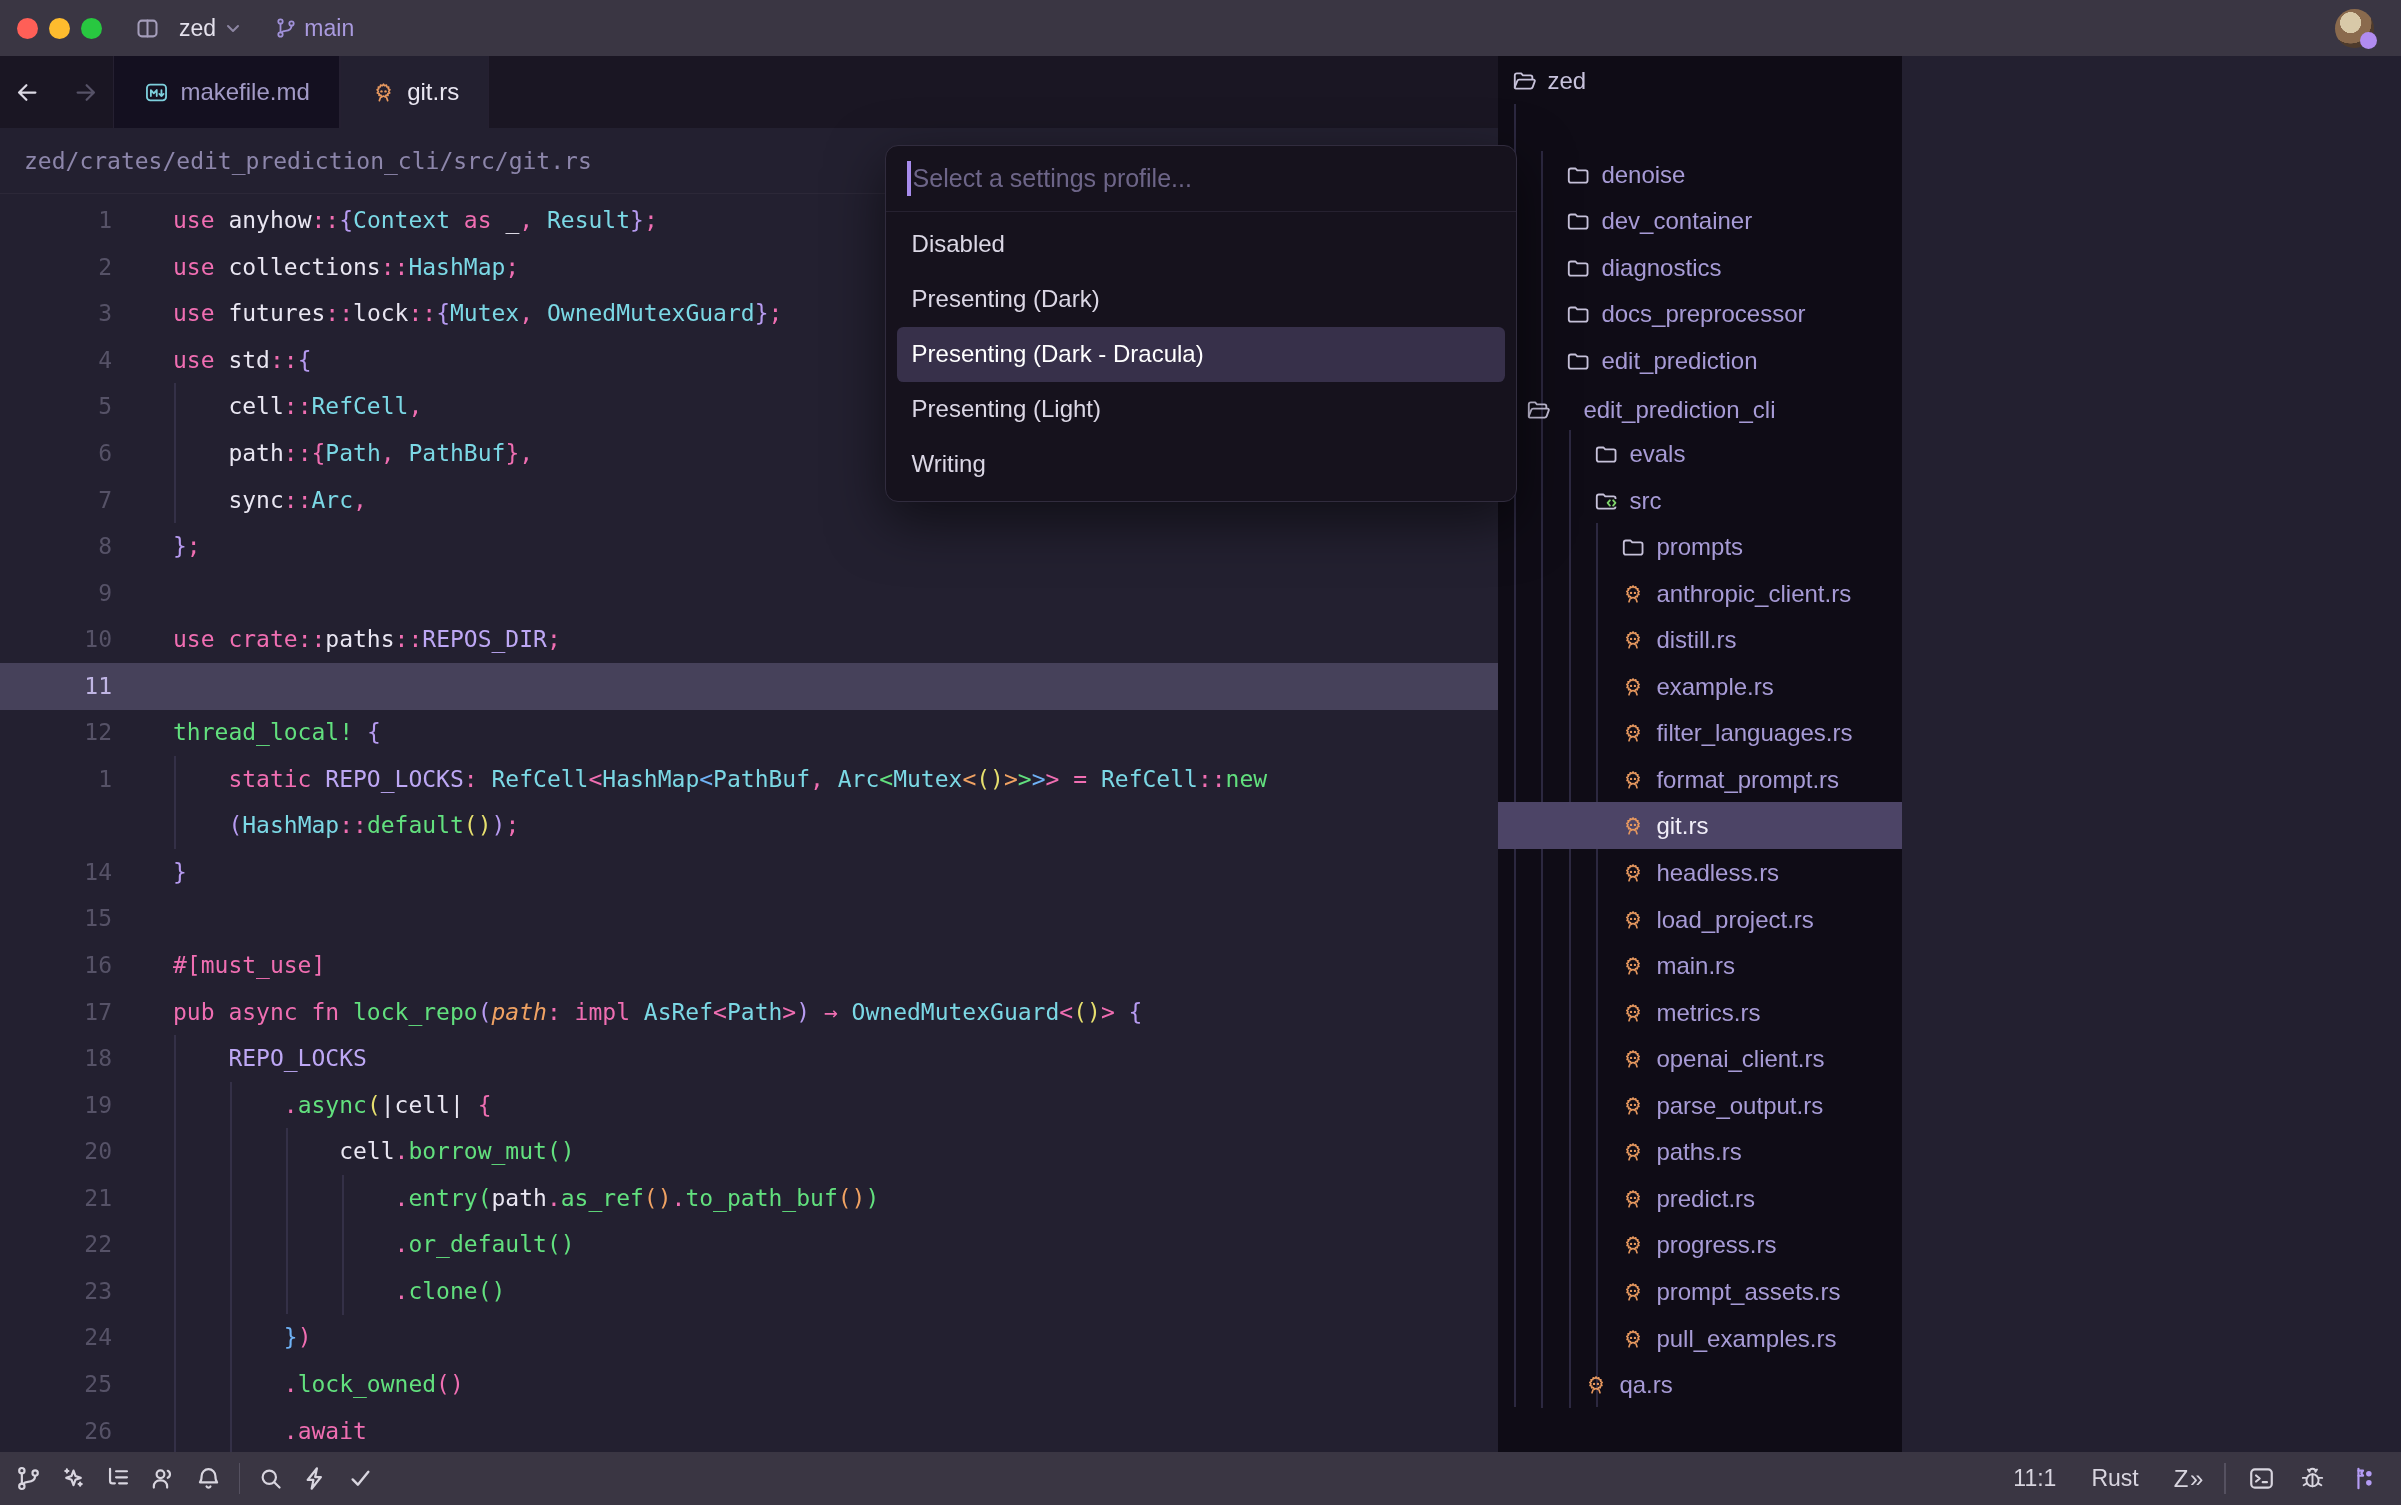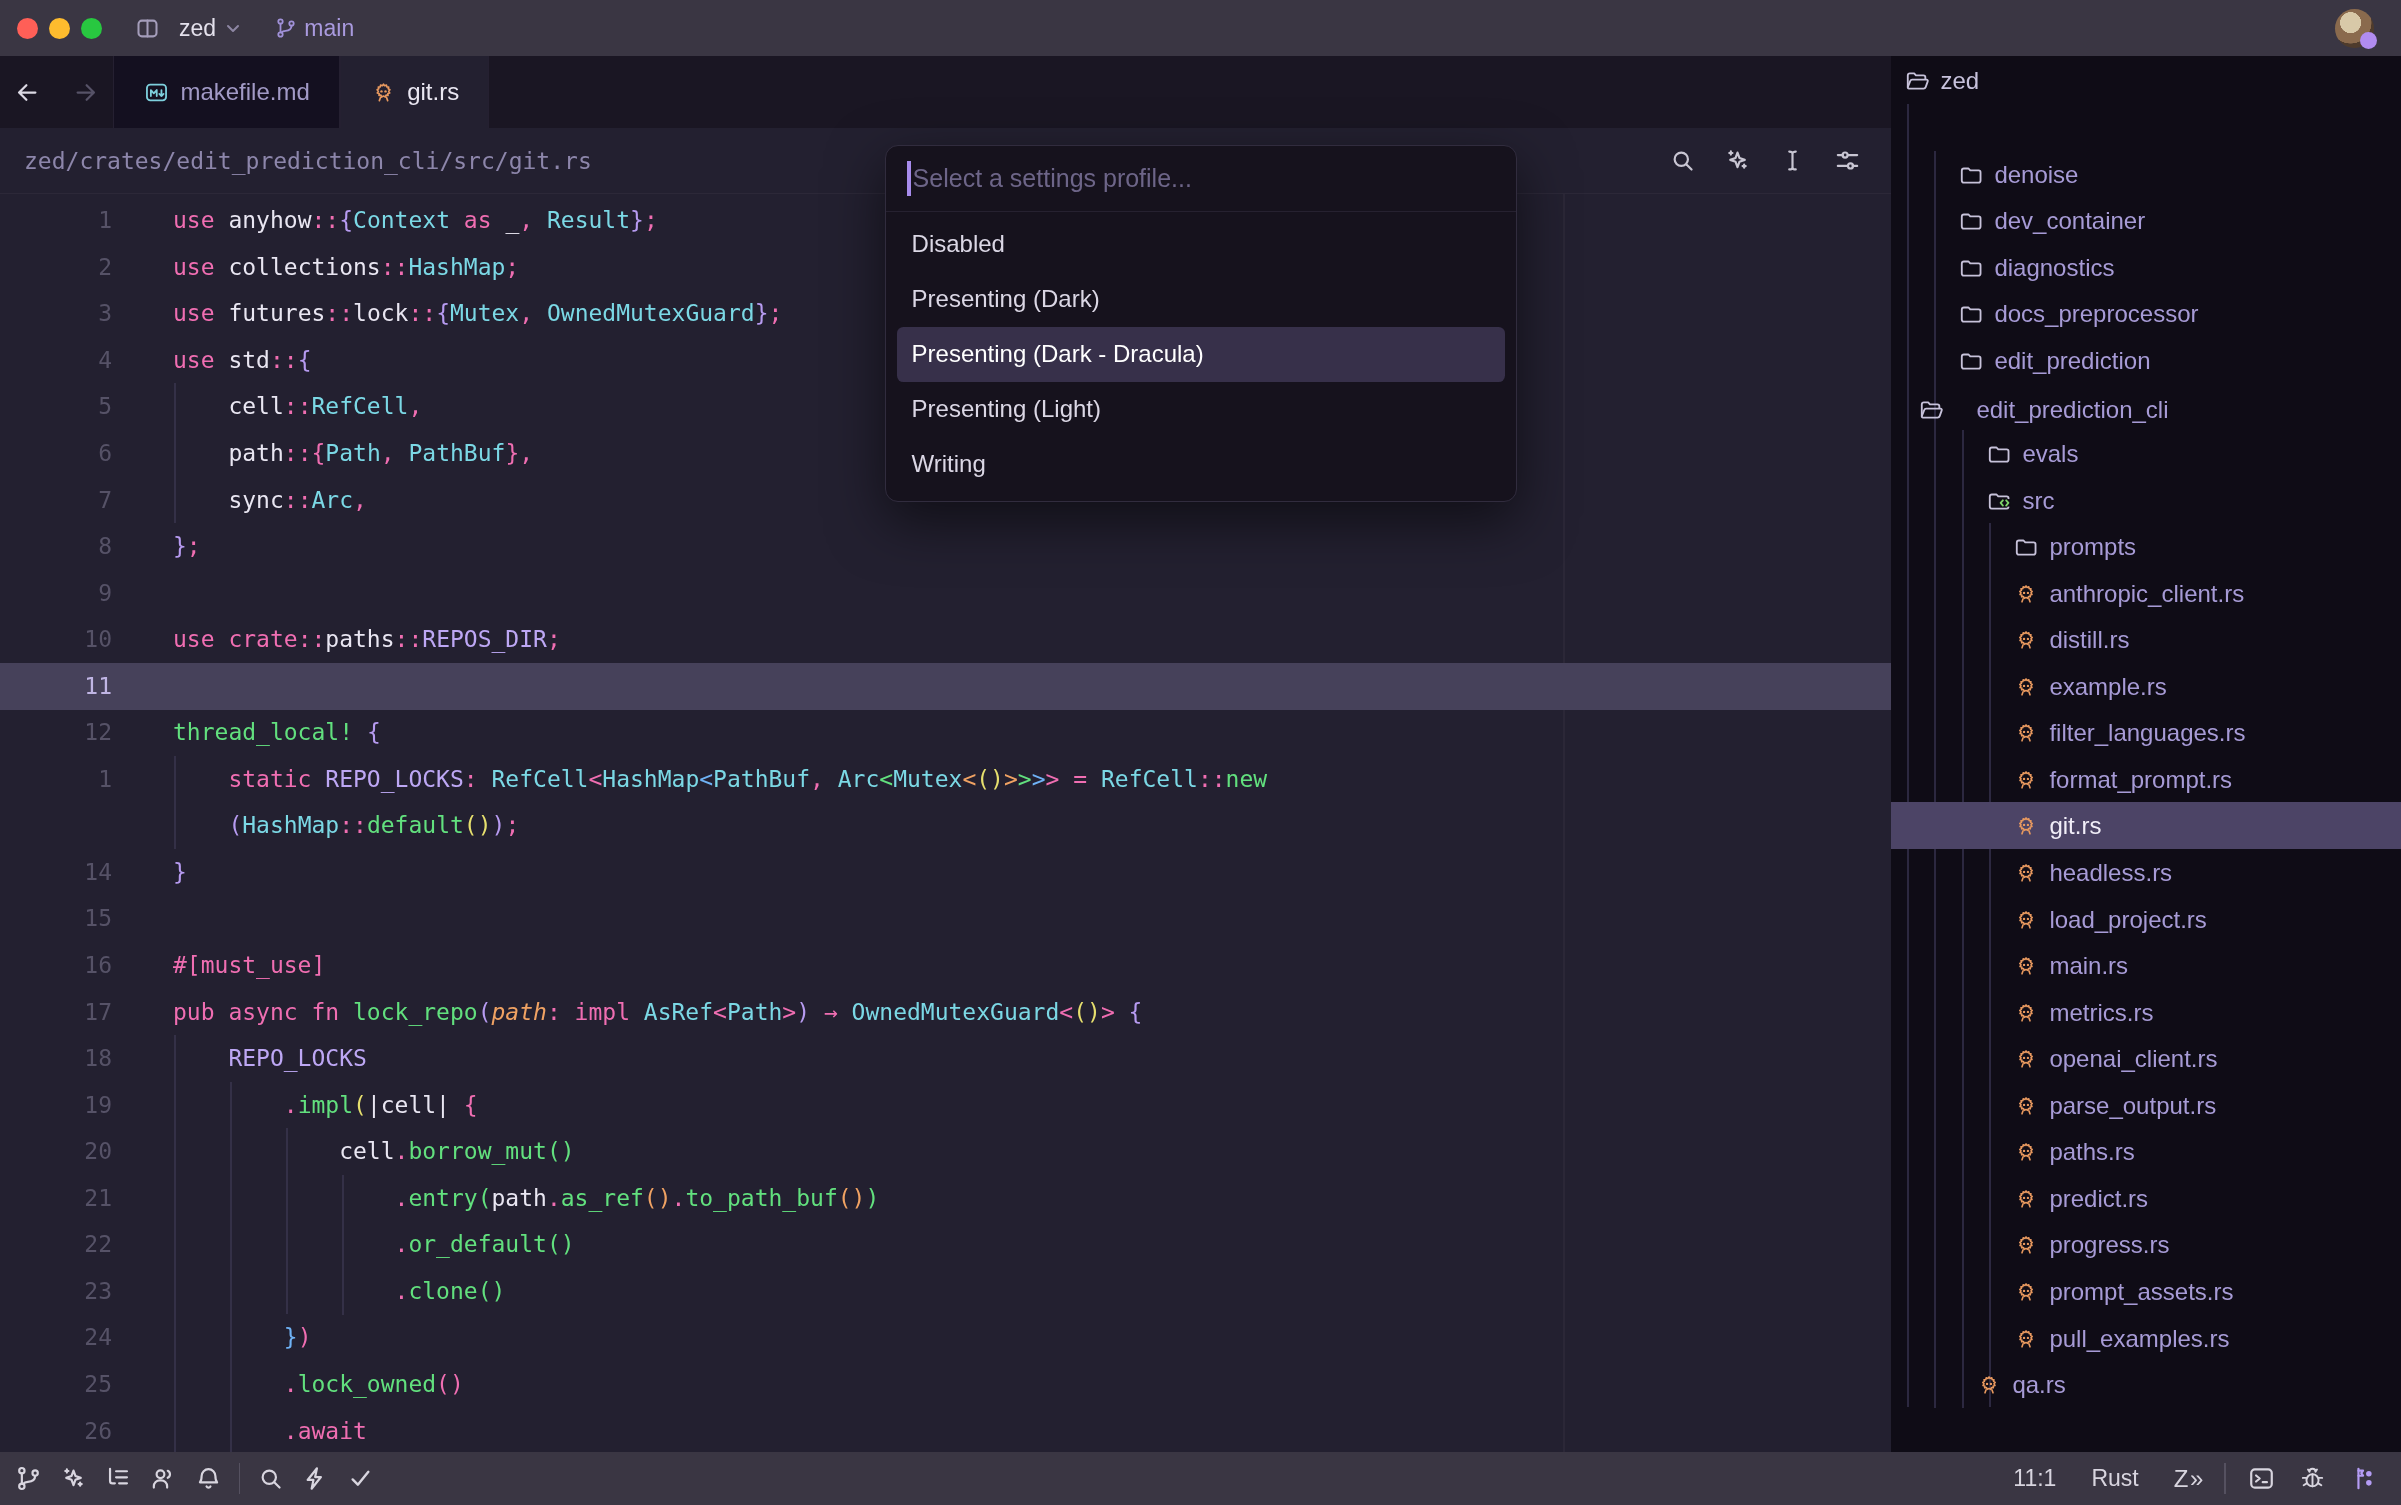--- a/index.html
+++ b/index.html
@@ -17,21 +17,21 @@
   .chev { width:24px; height:24px; color:#8d86a3; }
   .branch-btn { display:flex; align-items:center; gap:6.4px; margin-left:29px; }
   .branch-icon { width:24px; height:24px; color:#a091d8; }
   .branch-name { color:#a99ade; font-size:23px; }
   .avatar { position:absolute; right:27px; top:8.8px; width:39px; height:39px; border-radius:50%;
     background:radial-gradient(circle at 40% 35%, #d8c9a8 0 30%, #8a6a4d 31% 60%, #4e3b2c 61% 100%); }
   .avatar .status { position:absolute; right:-3.2px; bottom:-1.6px; width:17.7px; height:17.7px;
     border-radius:50%; background:#b18cf0; }
 
   
-  .main { position:absolute; top:56px; left:0; width:2401px; height:1397px; display:flex; }
+  .main { position:absolute; top:56px; left:0; width:1902px; height:1397px; display:flex; }
   .editor-col { width:1891px; height:100%; display:flex; flex-direction:column; background:#232030; }
 
   
   .tabbar { height:72px; background:#1a1623; display:flex; align-items:stretch; flex:none; }
   .nav-btns { width:113px; display:flex; align-items:center; justify-content:center; gap:30.5px; }
   .nav-ic { width:27px; height:27px; }
   .nav-back { color:#dcd9e4; }
   .nav-fwd  { color:#565267; }
   .tab { display:flex; align-items:center; gap:10.4px; padding:0 29px;
     border-left:1.6px solid #252031; border-right:1.6px solid #252031; font-size:24px; }
@@ -285,21 +285,21 @@
         <div class="crow" style="top: 795px; position: absolute; left: 0px; right: 0px;">
           <span class="num">17</span>
           <span class="txt"><span class="s-pink">pub async fn </span><span class="s-green">lock_repo</span><span class="s-purple">(</span><span class="s-orange">path</span><span class="s-pink">: impl </span><span class="s-cyan">AsRef</span><span class="s-pink">&lt;</span><span class="s-cyan">Path</span><span class="s-pink">&gt;</span><span class="s-purple">)</span><span class="s-pink"> → </span><span class="s-cyan">OwnedMutexGuard</span><span class="s-pink">&lt;</span><span class="s-yellow">()</span><span class="s-pink">&gt;</span><span class="s-white"> </span><span class="s-purple">{</span></span>
         </div>
         <div class="crow" style="top: 841px; position: absolute; left: 0px; right: 0px;">
           <span class="num">18</span>
           <span class="txt"><span class="s-lav">    REPO_LOCKS</span></span>
         </div>
         <div class="crow" style="top: 888px; position: absolute; left: 0px; right: 0px;">
           <span class="num">19</span>
-          <span class="txt"><span class="s-pink">        .</span><span class="s-green">impl</span><span class="s-yellow">(</span><span class="s-white">|cell| </span><span class="s-pink">{</span></span>
+          <span class="txt"><span class="s-pink">        .</span><span class="s-green">async</span><span class="s-yellow">(</span><span class="s-white">|cell| </span><span class="s-pink">{</span></span>
         </div>
         <div class="crow" style="top: 934px; position: absolute; left: 0px; right: 0px;">
           <span class="num">20</span>
           <span class="txt"><span class="s-white">            cell</span><span class="s-pink">.</span><span class="s-green">borrow_mut</span><span class="s-green">()</span></span>
         </div>
         <div class="crow" style="top: 981px; position: absolute; left: 0px; right: 0px;">
           <span class="num">21</span>
           <span class="txt"><span class="s-pink">                .</span><span class="s-green">entry</span><span class="s-green">(</span><span class="s-white">path</span><span class="s-pink">.</span><span class="s-green">as_ref</span><span class="s-orangeb">()</span><span class="s-pink">.</span><span class="s-green">to_path_buf</span><span class="s-orangeb">()</span><span class="s-green">)</span></span>
         </div>
         <div class="crow" style="top: 1027px; position: absolute; left: 0px; right: 0px;">

